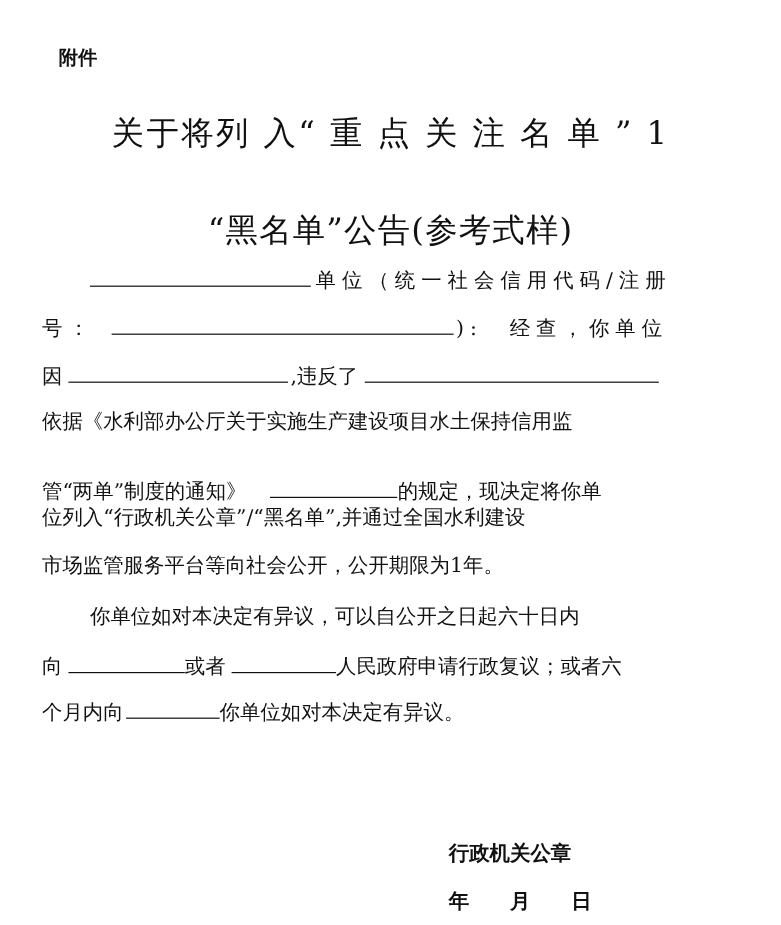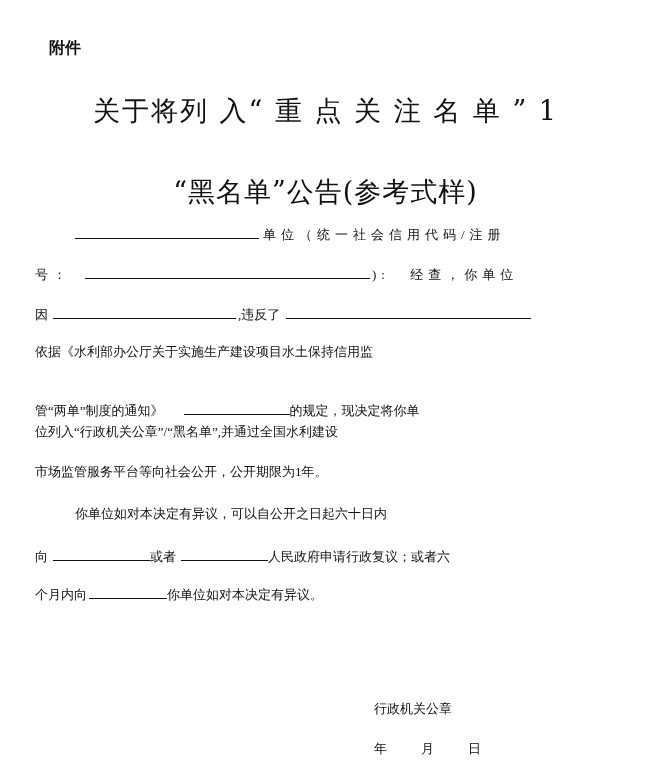--- a/index.html
+++ b/index.html
@@ -3,24 +3,24 @@
 <meta charset="utf-8">
 <style>
   html, body { margin: 0; padding: 0; background: #ffffff; }
   body { width: 651px; height: 771px; position: relative; overflow: hidden;
          font-family: "DejaVu Serif", "Liberation Serif", serif; color: #111; }
   .abs { position: absolute; white-space: nowrap; }
   .attach { left: 35px; top: 38px; font-family: Liberation Sans, sans-serif; font-weight: bold; font-size: 16px; margin-left: 14px; }
   .title { left: 0; width: 651px; text-align: center; font-size: 27px; }
   .t1 { top: 93px; letter-spacing: 2px; }
   .t2 { top: 134px; letter-spacing: 1px; margin-top: 40px; }
-  .line { font-size: 13px; height: 24px; line-height: 24px; font-family: Liberation Serif, serif; }
+  .line { font-size: 17px; height: 24px; line-height: 24px; }
   .ul { display: inline-block; border-bottom: 1.5px solid #111; height: 18px; vertical-align: baseline; }
   .sp { letter-spacing: 5px; }
-  .sign { font-size: 13px; }
+  .sign { font-size: 17px; font-weight: bold; }
 </style>
 </head>
 <body>
 
 <div class="abs attach">附件</div>
 
 <div class="abs title t1">关于将列 入“ 重 点 关 注 名 单 ” 1</div>
 <div class="abs title t2">“黑名单”公告(参考式样)</div>
 
 <div class="abs line" style="left:75px; top:220px;">

